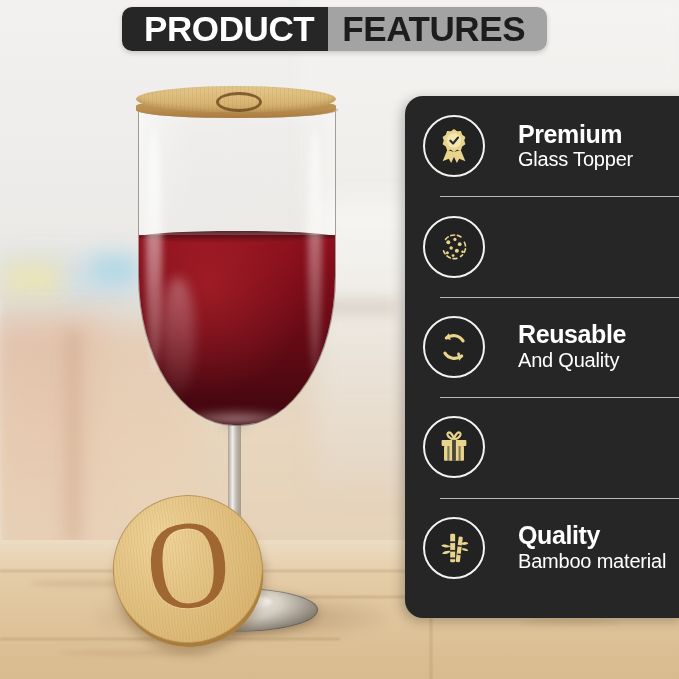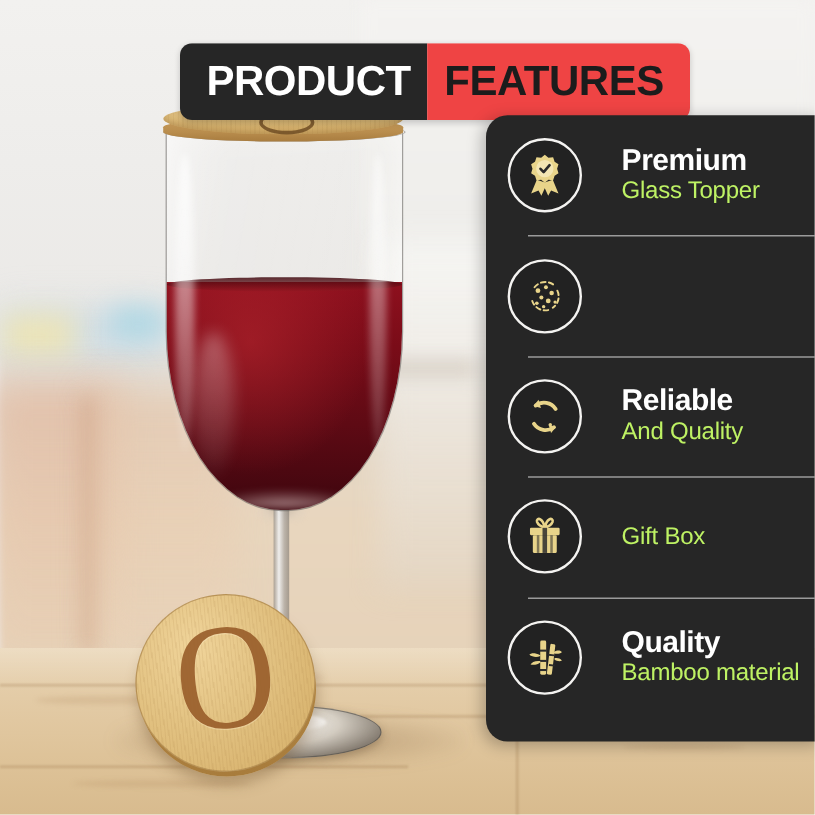--- a/index.html
+++ b/index.html
@@ -280,36 +280,35 @@
     font-weight: 400;
     color: #9a5f2c;
     opacity: 0.92;
     transform: translateY(-4px) scaleX(0.92);
     text-shadow: 0 1px 0 rgba(255,240,210,0.35);
   }
 
   
   .banner {
     position: absolute;
-    left: 122px; top: 36px;
-    height: 64px;
+    left: 122px; top: 7px;
+    height: 44px;
     display: flex;
     border-radius: 10px;
     overflow: hidden;
     box-shadow: 0 2px 5px rgba(0,0,0,0.18);
-    margin-left: 28px;
   }
   .banner-dark {
     background: #262626;
     display: flex;
     align-items: center;
     padding: 0 14px 0 22px;
   }
   .banner-orange {
-    background: #ef4444;
+    background: #a3a3a3;
     display: flex;
     align-items: center;
     padding: 0 22px 0 14px;
   }
   .banner-dark span {
     color: #ffffff;
     font-size: 35px;
     font-weight: 700;
     letter-spacing: -0.4px;
     font-family: "Liberation Sans", sans-serif;
@@ -365,21 +364,21 @@
     justify-content: center;
   }
   .feature-title {
     color: #ffffff;
     font-size: 25px;
     font-weight: 700;
     line-height: 1.06;
     letter-spacing: -0.4px;
   }
   .feature-sub {
-    color: #bef264;
+    color: #ffffff;
     font-size: 20px;
     font-weight: 400;
     line-height: 1.18;
     letter-spacing: -0.2px;
     margin-top: 1px;
   }
 </style>
 </head>
 <body>
 
@@ -493,39 +492,38 @@
       <div class="icon-circle">
         <svg width="38" height="38" viewBox="0 0 40 40">
           <path d="M29.5 13.5 A12 12 0 0 0 12 10.5" fill="none" stroke="#e8d48a" stroke-width="3.4" stroke-linecap="round"></path>
           <path d="M14.5 5.5 L10.2 10.8 L16.6 12.6 Z" fill="#e8d48a"></path>
           <path d="M10.5 26.5 A12 12 0 0 0 28 29.5" fill="none" stroke="#e8d48a" stroke-width="3.4" stroke-linecap="round"></path>
           <path d="M25.5 34.5 L29.8 29.2 L23.4 27.4 Z" fill="#e8d48a"></path>
           <circle cx="24.8" cy="27.3" r="1.5" fill="#e8d48a"></circle>
         </svg>
       </div>
       <div class="feature-text">
-        <div class="feature-title">Reliable</div>
+        <div class="feature-title">Reusable</div>
         <div class="feature-sub">And Quality</div>
       </div>
     </div>
 
     <div class="feature-row">
       <div class="icon-circle">
         <svg width="38" height="38" viewBox="0 0 40 40">
           <path d="M20 12 C17 12 14 9.5 13.2 7.2 C12.6 5.3 14.4 4 16 5 C17.8 6.1 19.3 9 20 12 Z" fill="none" stroke="#e8d48a" stroke-width="2.3" stroke-linejoin="round"></path>
           <path d="M20 12 C23 12 26 9.5 26.8 7.2 C27.4 5.3 25.6 4 24 5 C22.2 6.1 20.7 9 20 12 Z" fill="none" stroke="#e8d48a" stroke-width="2.3" stroke-linejoin="round"></path>
           <rect x="7" y="12.5" width="26" height="6.5" rx="1" fill="#e8d48a"></rect>
           <rect x="9.5" y="19" width="21" height="15.5" rx="1" fill="#e8d48a"></rect>
           <rect x="18" y="12.5" width="4" height="22" fill="#2b2b2b" opacity="0.85"></rect>
           <rect x="13" y="19" width="2.2" height="15.5" fill="#2b2b2b" opacity="0.55"></rect>
           <rect x="24.8" y="19" width="2.2" height="15.5" fill="#2b2b2b" opacity="0.55"></rect>
         </svg>
       </div>
       <div class="feature-text">
-        <div class="feature-sub">Gift Box</div>
       </div>
     </div>
 
     <div class="feature-row">
       <div class="icon-circle">
         <svg width="38" height="38" viewBox="0 0 40 40">
           <rect x="16" y="5" width="5.2" height="30" rx="1.3" fill="#e8d48a"></rect>
           <rect x="15.6" y="13" width="6" height="1.8" fill="#2b2b2b"></rect>
           <rect x="15.6" y="22" width="6" height="1.8" fill="#2b2b2b"></rect>
           <rect x="15.6" y="30" width="6" height="1.8" fill="#2b2b2b"></rect>

